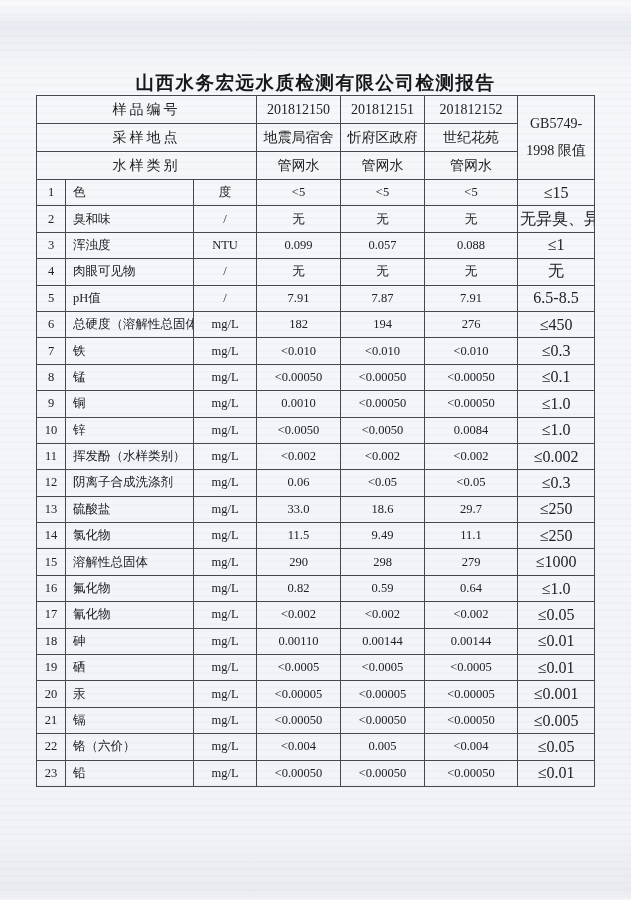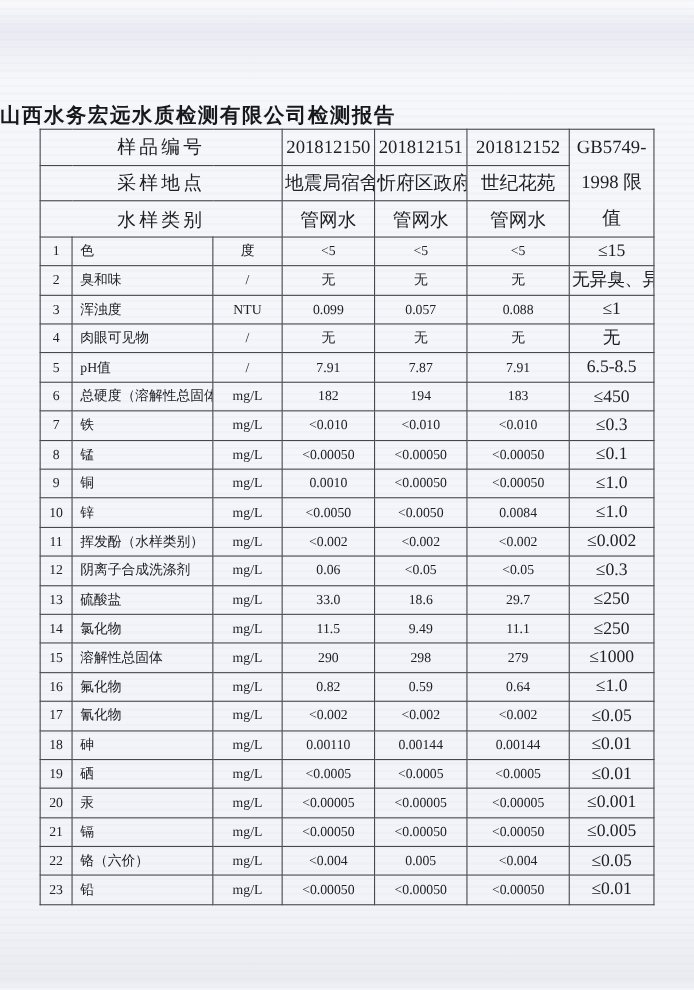--- a/index.html
+++ b/index.html
@@ -16,21 +16,22 @@
         rgba(210,214,226,0.12) 0px, rgba(210,214,226,0.12) 2px,
         rgba(255,255,255,0.0) 2px, rgba(255,255,255,0.0) 7px),
       linear-gradient(180deg,
         #fbfbfd 0%, #e9ebf2 3%, #f6f7fa 8%,
         #f4f5f9 50%, #f2f3f8 92%, #e9ebf1 99%, #f3f4f8 100%);
     color: #1d1d20;
   }
   .sheet { position: relative; width: 631px; height: 900px; }
 
   .page-title {
-    padding-top: 92px;
+    padding-top: 70px;
+    text-align: center;
     font-size: 18.5px;
     font-weight: bold;
     letter-spacing: 1.5px;
     color: #17181c;
   }
 
   .meta-row {
     display: flex;
     justify-content: space-between;
     align-items: baseline;
@@ -52,21 +53,21 @@
   table.report td {
     border: 1px solid #47484d;
     text-align: center;
     vertical-align: middle;
     height: 25.4px;
     padding: 0 2px;
     overflow: hidden;
     white-space: nowrap;
   }
   table.report { border: 1.5px solid #3c3d42; }
-  table.report thead td { height: 27px; font-size: 17px; }
+  table.report thead td { height: 27px; font-size: 14px; }
   td.name-cell {
     text-align: left !important;
     padding-left: 7px !important;
   }
   td.limit-head {
     font-size: 13px;
     line-height: 1.9;
     white-space: normal !important;
   }
   td.merged-label { letter-spacing: 3px; }
@@ -159,21 +160,21 @@
           <td>7.87</td>
           <td>7.91</td>
           <td class="limit-col">6.5-8.5</td>
         </tr>
         <tr>
           <td>6</td>
           <td class="name-cell">总硬度（溶解性总固体）</td>
           <td>mg/L</td>
           <td>182</td>
           <td>194</td>
-          <td>183</td>
+          <td>276</td>
           <td class="limit-col">≤450</td>
         </tr>
         <tr>
           <td>7</td>
           <td class="name-cell">铁</td>
           <td>mg/L</td>
           <td>&lt;0.010</td>
           <td>&lt;0.010</td>
           <td>&lt;0.010</td>
           <td class="limit-col">≤0.3</td>

